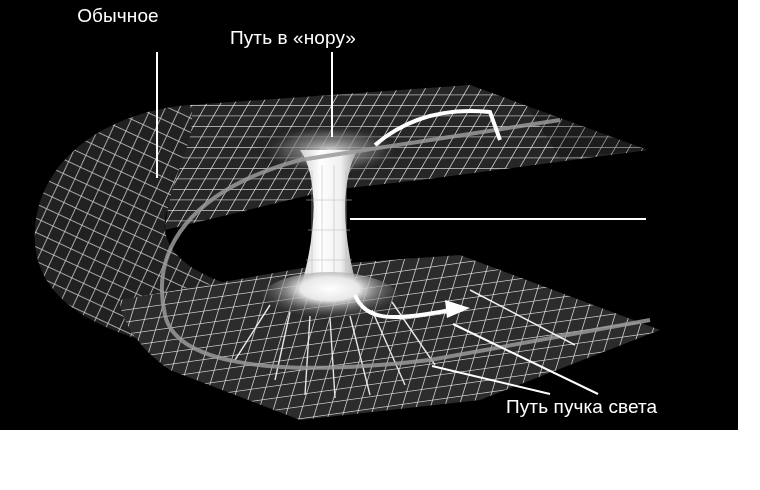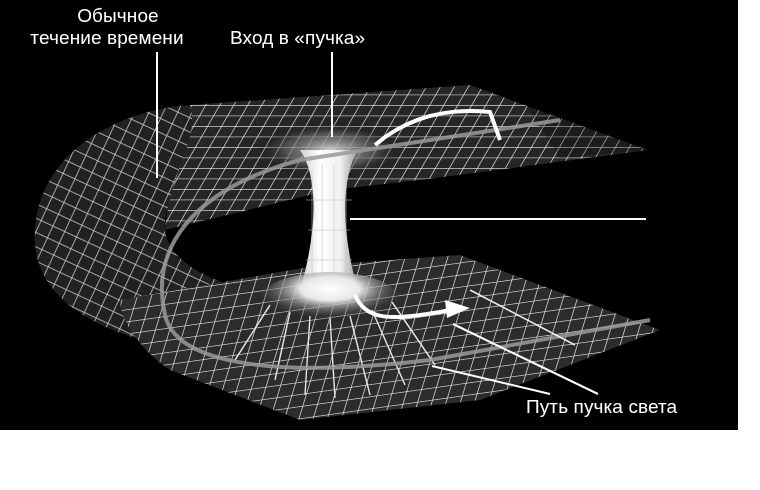--- a/index.html
+++ b/index.html
@@ -5,21 +5,21 @@
     html, body { margin: 0; padding: 0; background: #ffffff; }
     body { width: 760px; height: 490px; position: relative; overflow: hidden; font-family: "Liberation Sans", sans-serif; }
     .canvas { position: absolute; left: 0; top: 0; width: 738px; height: 430px; background: #000000; overflow: hidden; }
     .canvas svg { position: absolute; left: 0; top: 0; }
     .label { position: absolute; color: #ffffff; font-size: 19px; line-height: 22px; white-space: nowrap; letter-spacing: 0.1px; }
     .lbl-normal { left: 12px; top: 5px; text-align: center; width: 190px; }
     .lbl-normal span { display: block; }
     .lbl-normal .l1 { padding-left: 22px; }
     .lbl-entry { left: 230px; top: 27px; }
     .lbl-throat { left: 409px; top: 190px; }
-    .lbl-path { left: 506px; top: 396px; margin-left: 20px; }
+    .lbl-path { left: 506px; top: 396px; }
   </style>
 </head>
 <body>
 
 <div class="canvas">
   <svg width="738" height="430" viewBox="0 0 738 430">
     <defs>
       <pattern id="grid" width="14" height="14" patternUnits="userSpaceOnUse" patternTransform="skewX(-30) scale(1,0.75)">
         <rect width="14" height="14" fill="#262626"></rect>
         <path d="M0 0 H14 M0 0 V14" stroke="#e6e6e6" stroke-width="1.6"></path>
@@ -84,17 +84,16 @@
     <line x1="157" y1="52" x2="157" y2="178" stroke="#ffffff" stroke-width="2"></line>
     <line x1="332" y1="52" x2="332" y2="137" stroke="#ffffff" stroke-width="2"></line>
     <line x1="350" y1="219" x2="646" y2="219" stroke="#ffffff" stroke-width="1.8"></line>
     <line x1="432" y1="366" x2="550" y2="394" stroke="#ffffff" stroke-width="2"></line>
     <line x1="453" y1="324" x2="598" y2="394" stroke="#ffffff" stroke-width="2"></line>
     <line x1="470" y1="290" x2="575" y2="345" stroke="#ffffff" stroke-width="1.6" opacity="0.9"></line>
   </svg>
 
   <div class="label lbl-normal">
     <span class="l1">Обычное</span>
-    <span class="l2">течение времени</span>
   </div>
-  <div class="label lbl-entry">Вход в «пучка»</div>
+  <div class="label lbl-entry">Путь в «нору»</div>
   <div class="label lbl-path">Путь пучка света</div>
 </div>
 
 </body></html>

